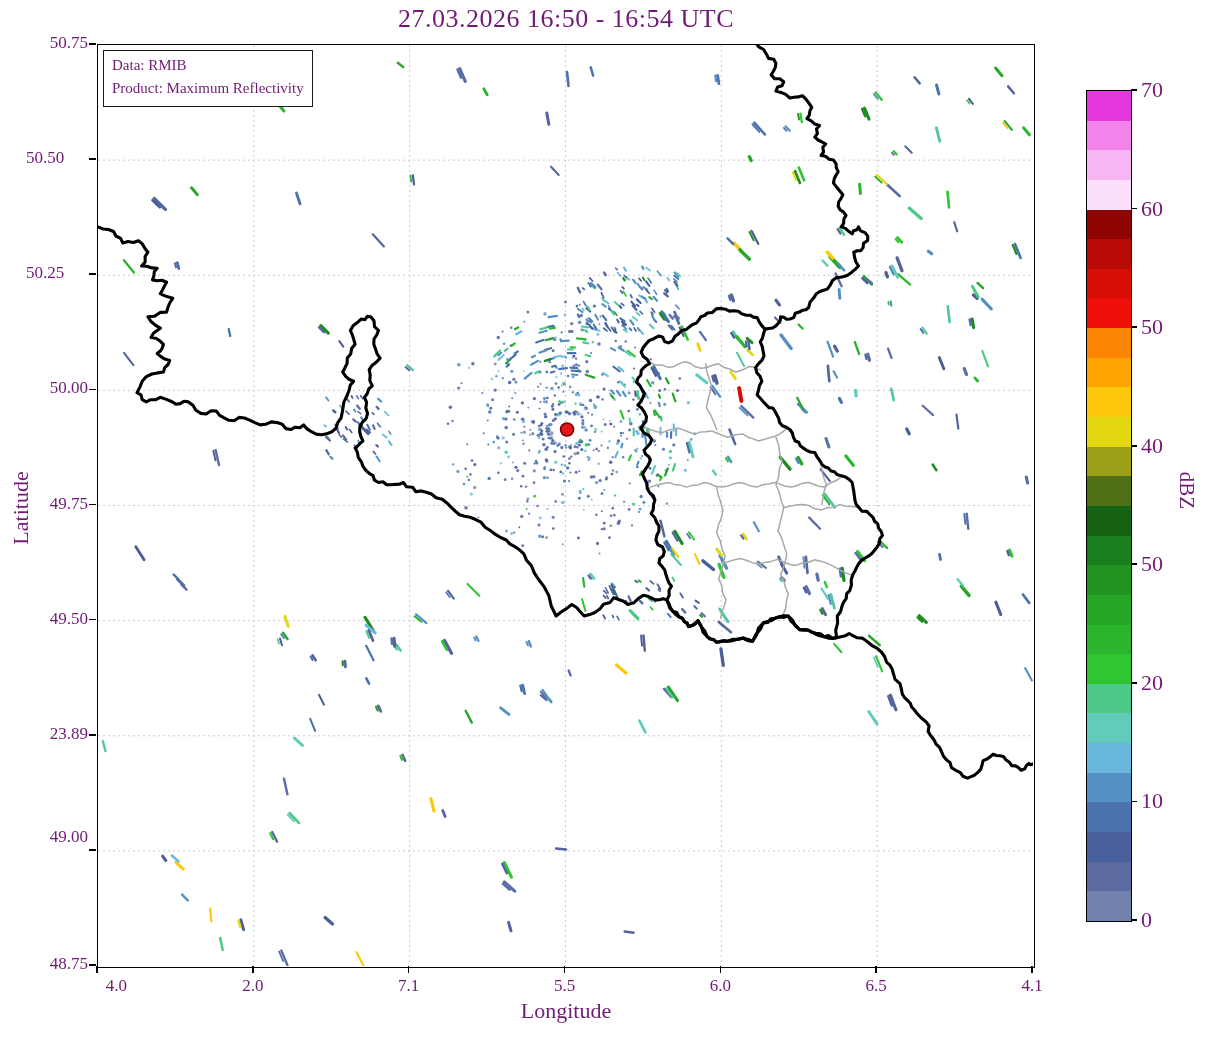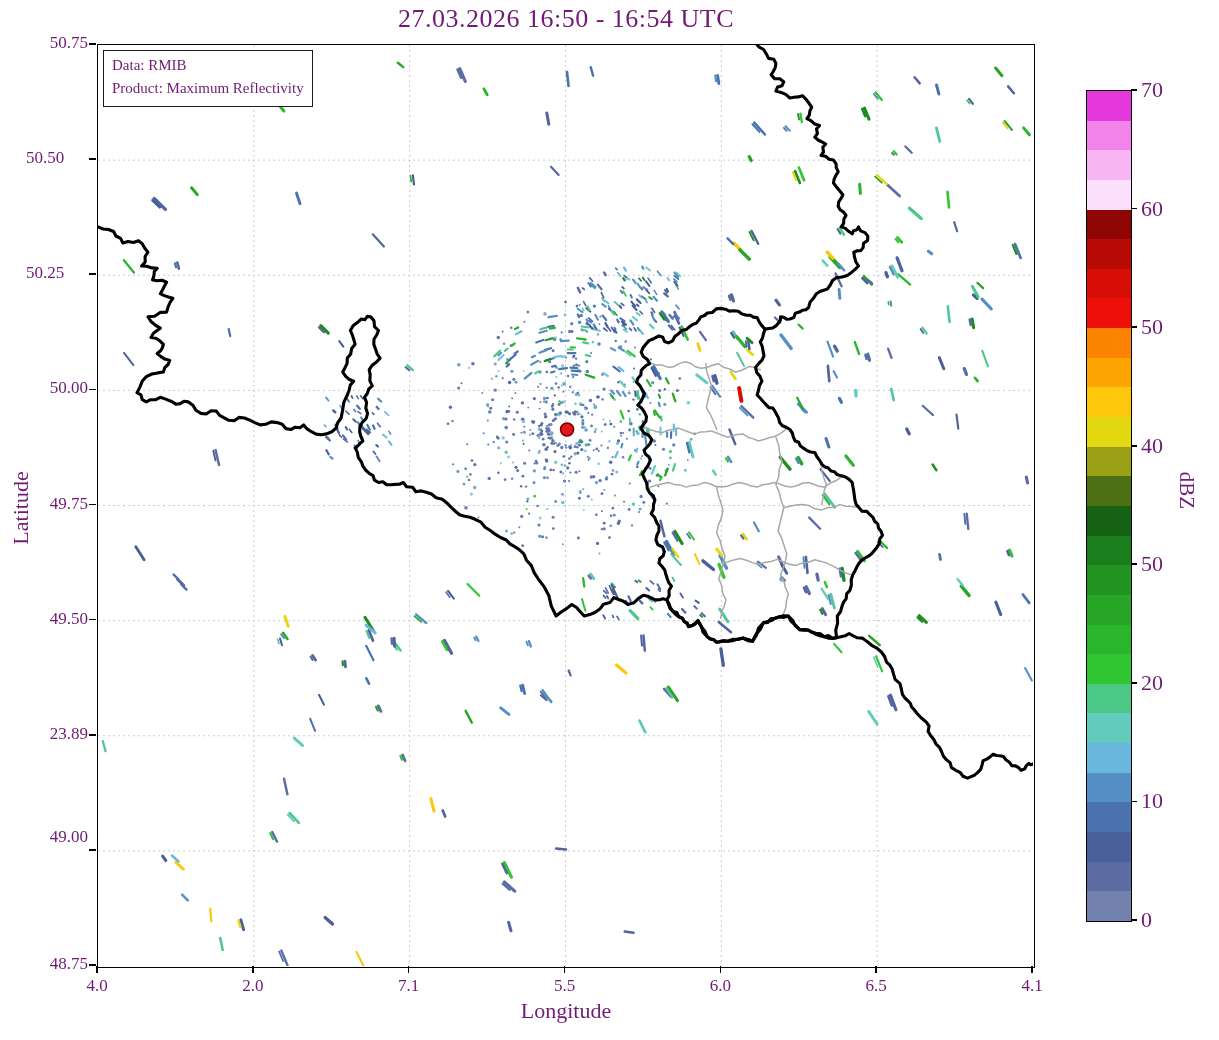--- a/index.html
+++ b/index.html
@@ -1172,21 +1172,21 @@
   <div class="annot">
     <div>Data: RMIB</div>
     <div>Product: Maximum Reflectivity</div>
   </div>
 
   <div class="xlabel">Longitude</div>
   <div class="ylabel">Latitude</div>
 
   <div id="ticks-layer">
       <div class="tick-mark" style="left:96.2px;top:966px;width:1.6px;height:7px;"></div>
-      <div class="tick-label xtick-label" style="left:67px;">4.0</div>
+      <div class="tick-label xtick-label" style="left:67px;text-align:right;">4.0</div>
       <div class="tick-mark" style="left:252.0333333333333px;top:966px;width:1.6px;height:7px;"></div>
       <div class="tick-label xtick-label" style="left:222.83333333333331px;">2.0</div>
       <div class="tick-mark" style="left:407.8666666666666px;top:966px;width:1.6px;height:7px;"></div>
       <div class="tick-label xtick-label" style="left:378.66666666666663px;">7.1</div>
       <div class="tick-mark" style="left:563.7px;top:966px;width:1.6px;height:7px;"></div>
       <div class="tick-label xtick-label" style="left:534.5px;">5.5</div>
       <div class="tick-mark" style="left:719.5333333333333px;top:966px;width:1.6px;height:7px;"></div>
       <div class="tick-label xtick-label" style="left:690.3333333333333px;">6.0</div>
       <div class="tick-mark" style="left:875.3666666666668px;top:966px;width:1.6px;height:7px;"></div>
       <div class="tick-label xtick-label" style="left:846.1666666666667px;">6.5</div>

